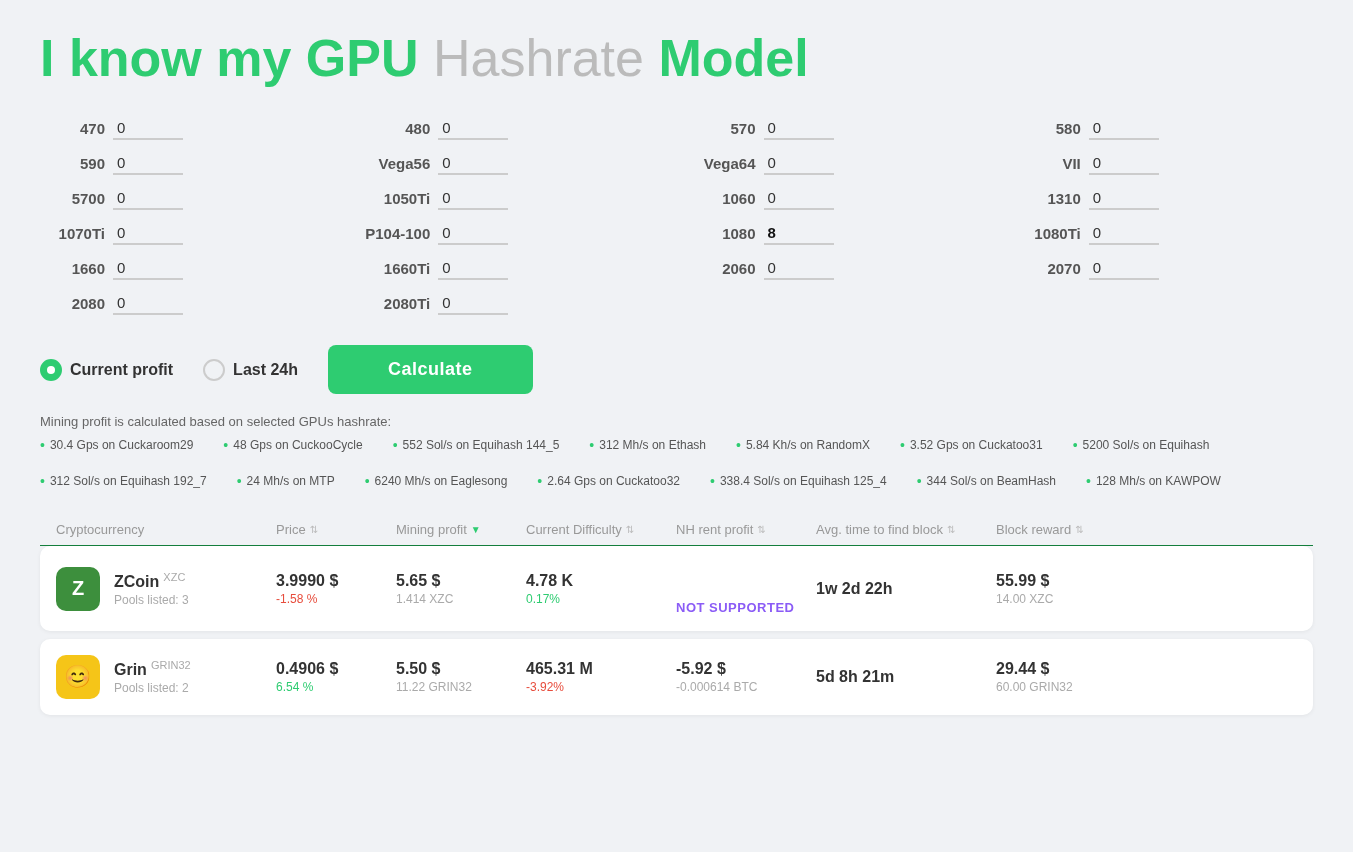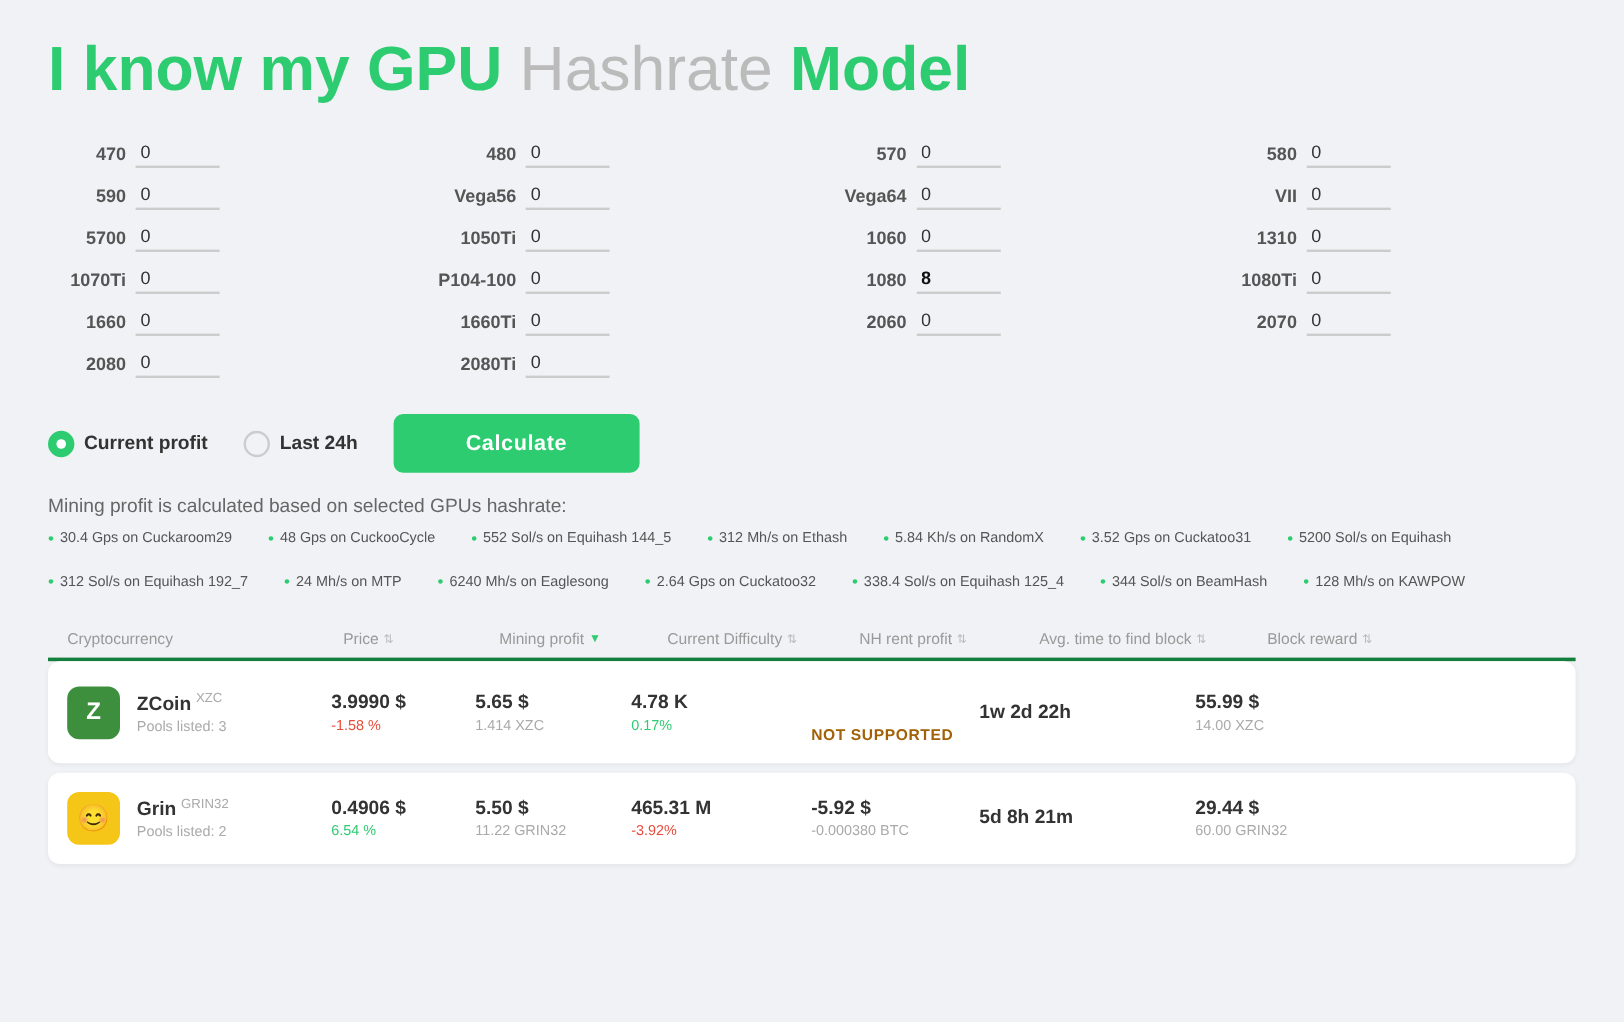--- a/index.html
+++ b/index.html
@@ -95,21 +95,21 @@
       color: white;
       border: none;
       border-radius: 8px;
       padding: 14px 60px;
       font-size: 18px;
       font-weight: 700;
       cursor: pointer;
       letter-spacing: 0.5px;
     }
     .hashrate-note {
-      font-size: 16px;
+      font-size: 13px;
       color: #666;
       margin-bottom: 8px;
     }
     .hashrate-list {
       display: flex;
       flex-wrap: wrap;
       gap: 20px 30px;
       margin-bottom: 25px;
     }
     .hashrate-item {
@@ -124,22 +124,21 @@
       color: #2ecc71;
       font-size: 14px;
     }
     .table-header {
       display: grid;
       grid-template-columns: 220px 120px 130px 150px 140px 180px 130px;
       padding: 8px 16px;
       font-size: 13px;
       color: #999;
       font-weight: 500;
-      border-bottom: 3px solid #15803d;
-      gap: 10px;
+      border-bottom: 1px solid #15803d;
     }
     .table-header span {
       display: flex;
       align-items: center;
       gap: 4px;
     }
     .sort-icon {
       font-size: 10px;
       color: #bbb;
     }
@@ -207,21 +206,21 @@
     }
     .cell-sub.positive {
       color: #2ecc71;
     }
     .cell-sub.negative {
       color: #e74c3c;
     }
     .not-supported {
       font-size: 13px;
       font-weight: 700;
-      color: #a16207;
+      color: #8b5cf6;
       letter-spacing: 0.5px;
       text-transform: uppercase;
       margin-top: 38px;
     }
   </style>
 </head>
 <body>
 
 <h1 class="page-title">
   <span>I know my GPU </span><span class="subtitle">Hashrate</span><span> Model</span>
@@ -413,21 +412,21 @@
       <div class="cell-main">5.50 $</div>
       <div class="cell-sub ">11.22 GRIN32</div>
     </div>
     <div>
       <div class="cell-main">465.31 M</div>
       <div class="cell-sub negative">-3.92%</div>
     </div>
     <div>
         <div>
         <div class="cell-main">-5.92 $</div>
-        <div class="cell-sub">-0.000380 BTC</div>
+        <div class="cell-sub">-0.000614 BTC</div>
        </div>
       </div>
     <div>
       <div class="cell-main">5d 8h 21m</div>
     </div>
     <div>
       <div class="cell-main">29.44 $</div>
       <div class="cell-sub">60.00 GRIN32</div>
     </div>
   </div>

